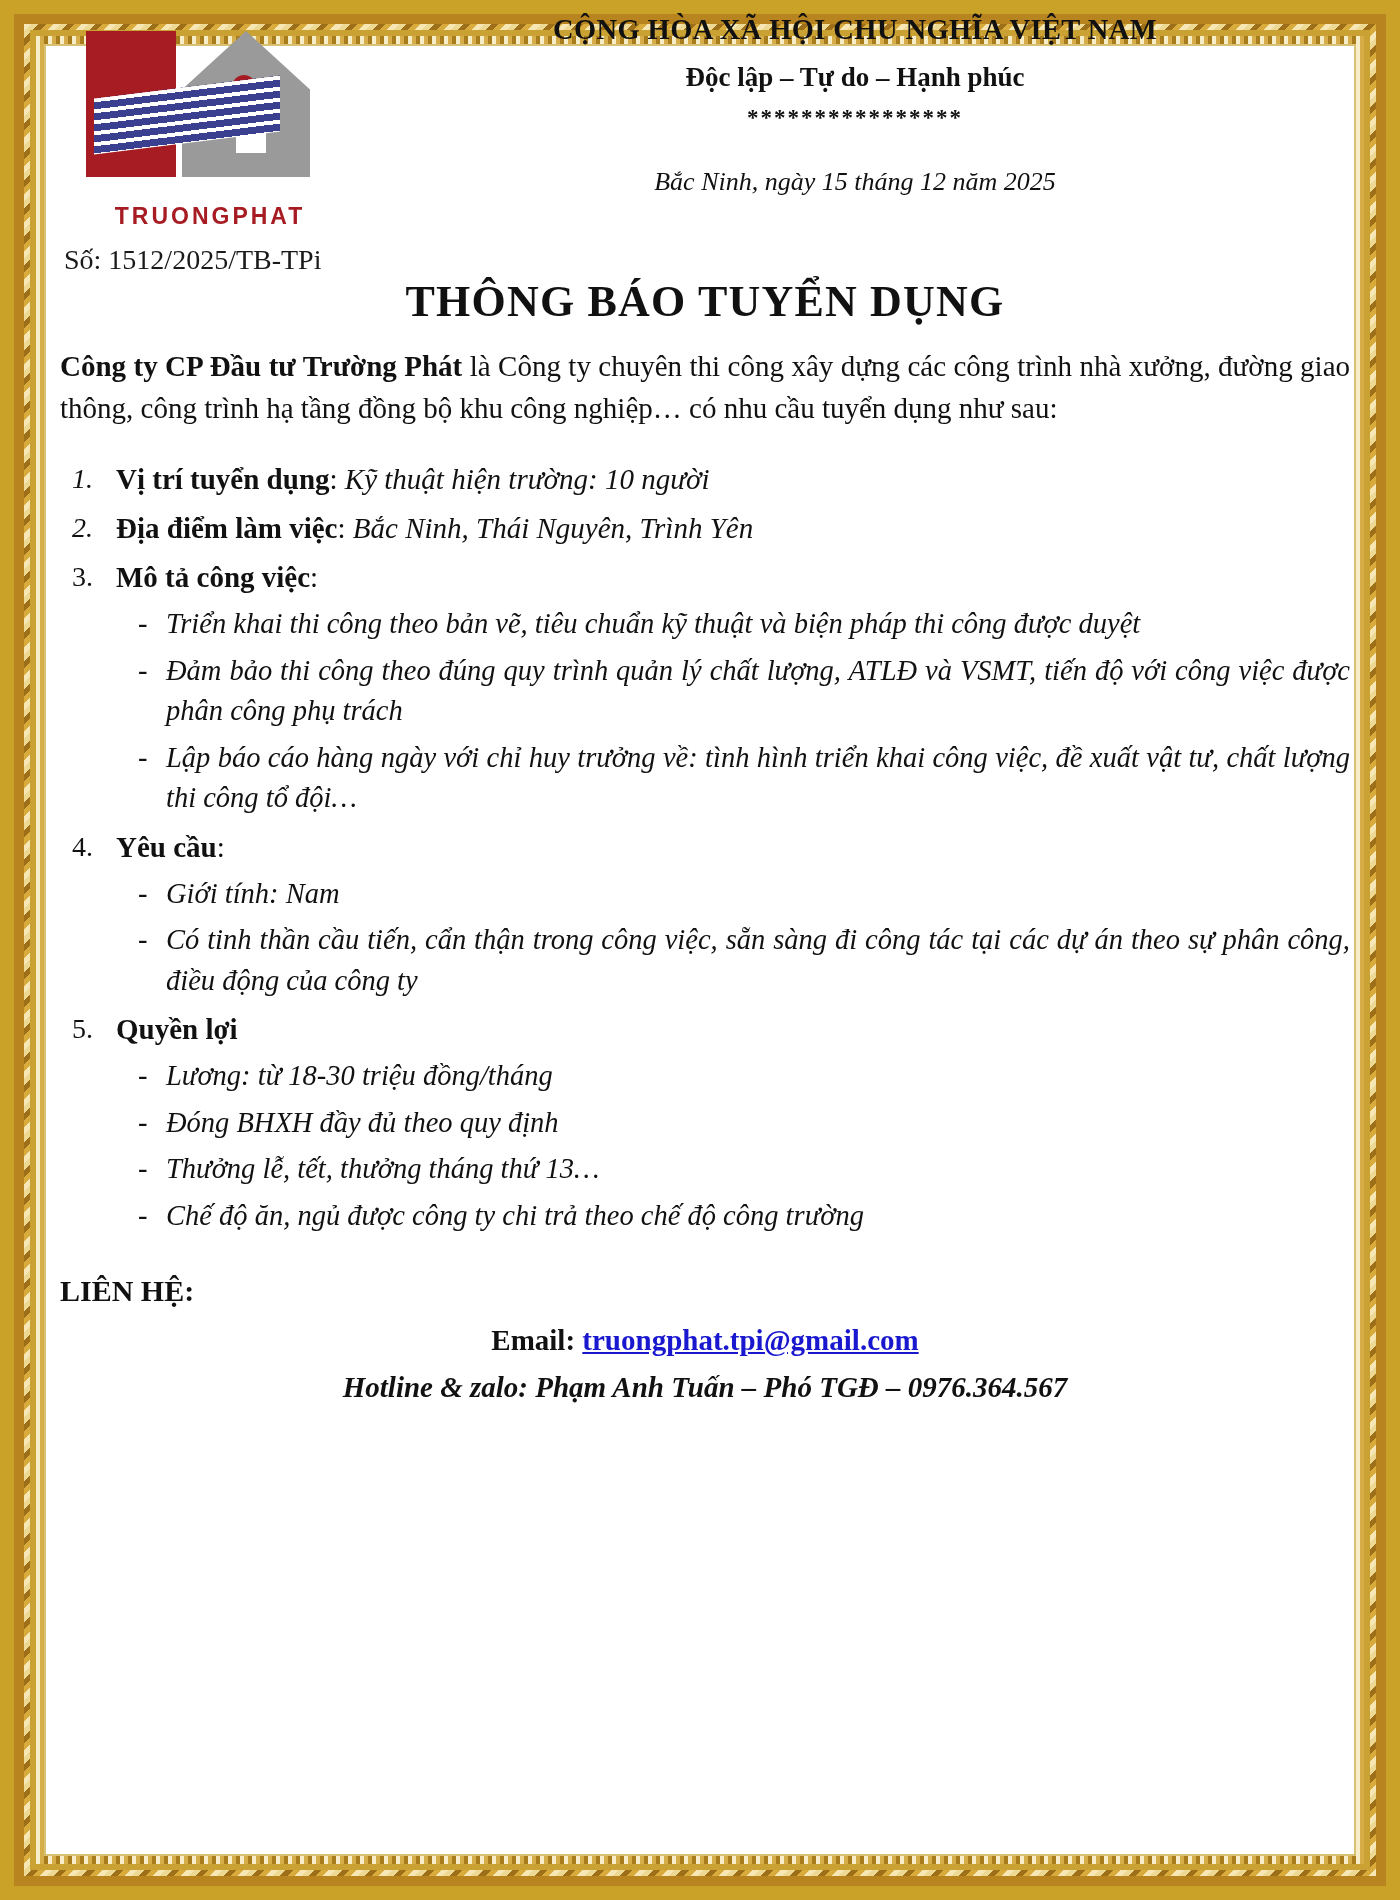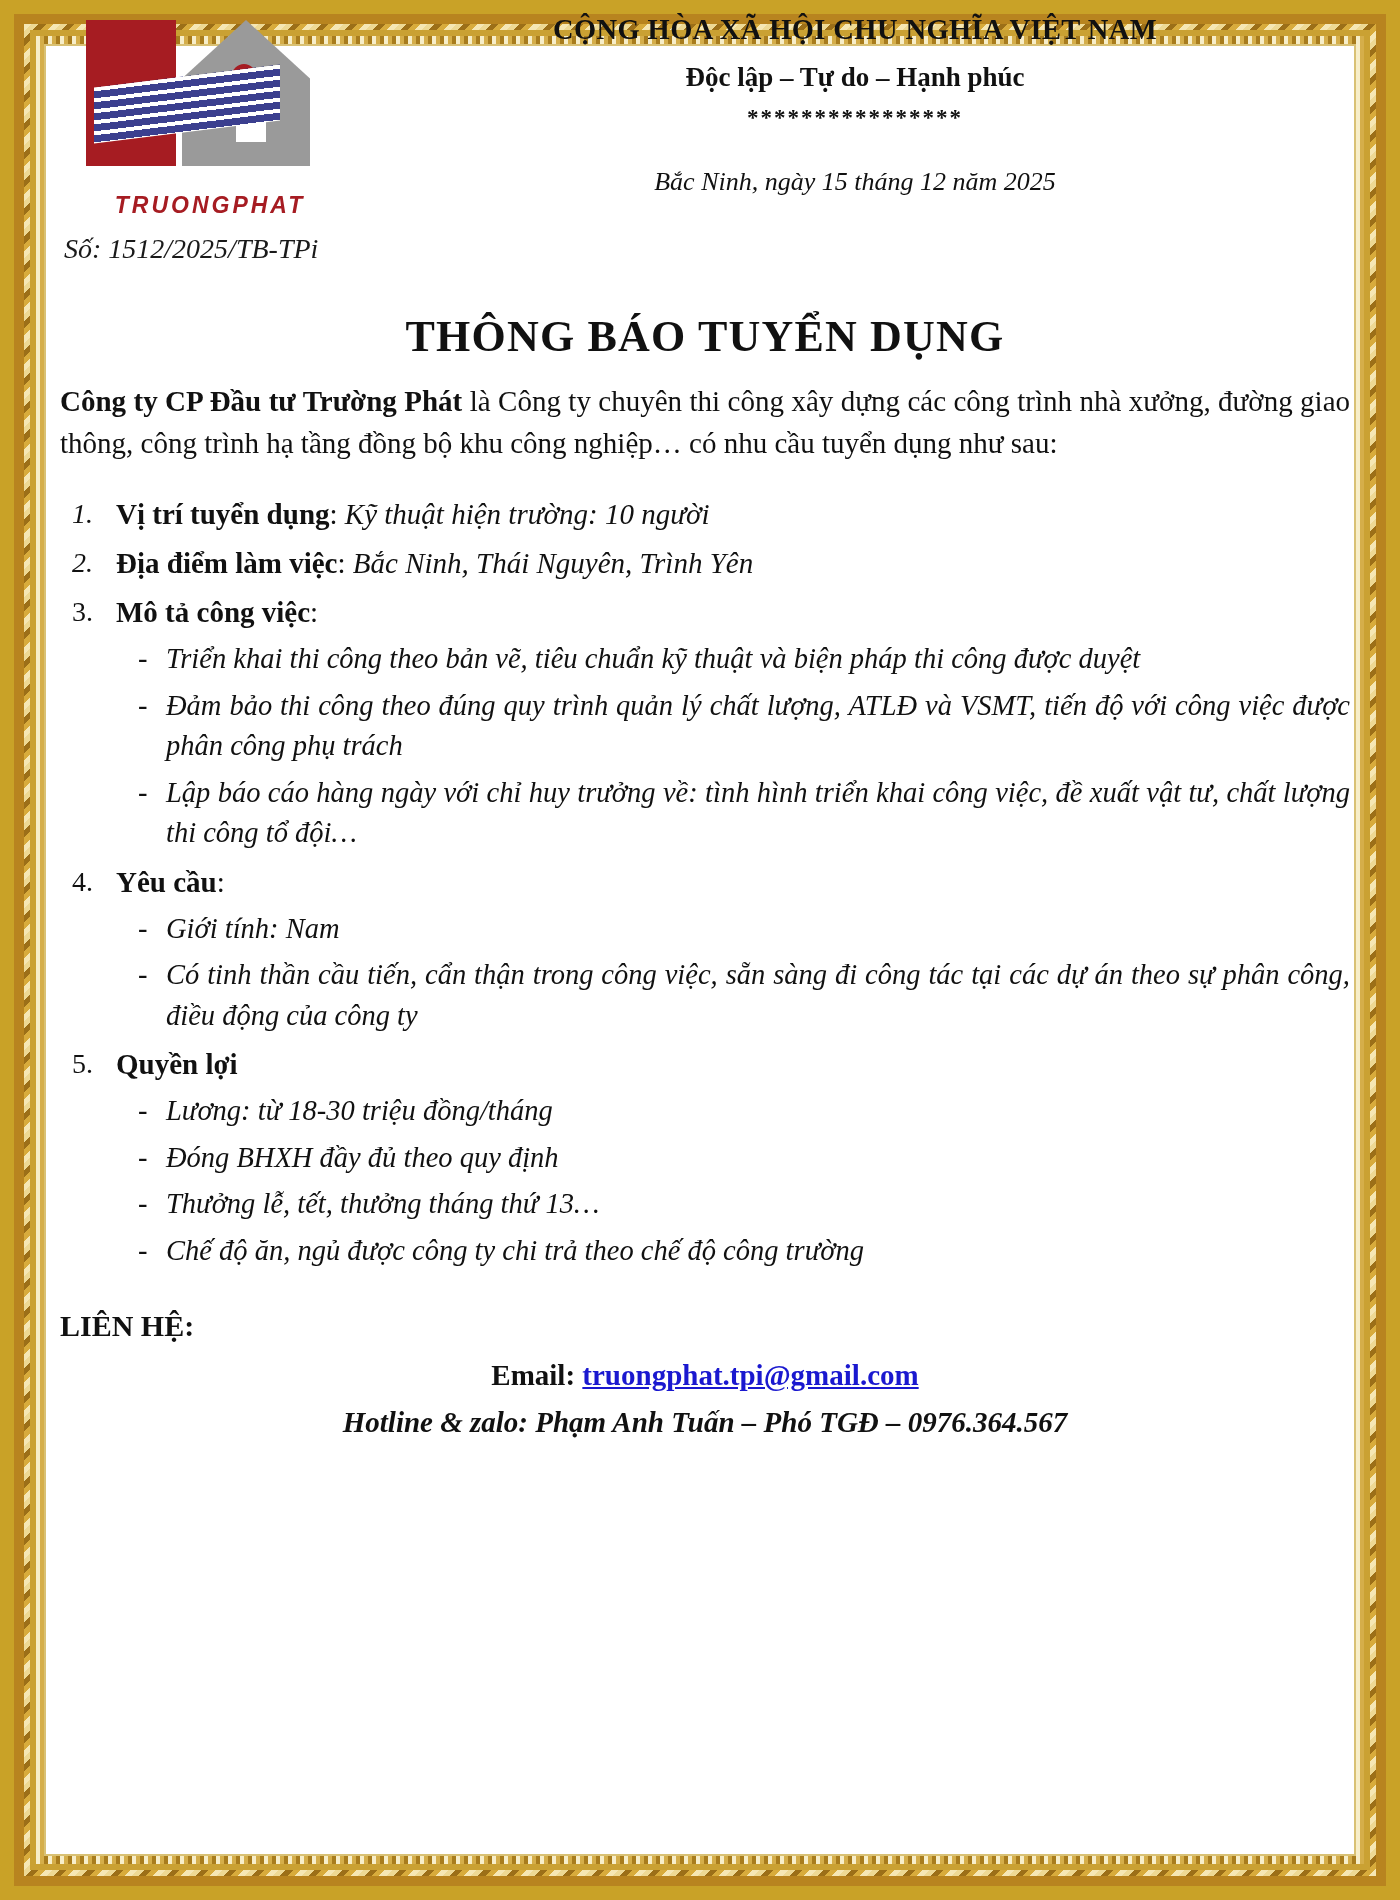--- a/index.html
+++ b/index.html
@@ -70,22 +70,21 @@
   }
 
   
   .header {
     display: flex;
     align-items: flex-start;
   }
   .logo-block {
     width: 300px;
     flex: 0 0 300px;
-    padding-top: 6px;
-    font-style: italic;
+    padding-top: 17px;
   }
   .logo-mark {
     width: 236px;
     height: 170px;
     position: relative;
     margin-left: 26px;
   }
   .logo-left {
     position: absolute;
     left: 0; top: 0;
@@ -168,21 +167,20 @@
     margin-top: 36px;
     color: #111;
   }
 
   
   .doc-title {
     text-align: center;
     font-size: 44px;
     font-weight: 700;
     letter-spacing: 1.2px;
-    margin-top: 46px;
     color: #111;
   }
 
   
   .intro {
     font-size: 29px;
     line-height: 1.46;
     text-align: justify;
     margin-top: 18px;
     color: #111;

